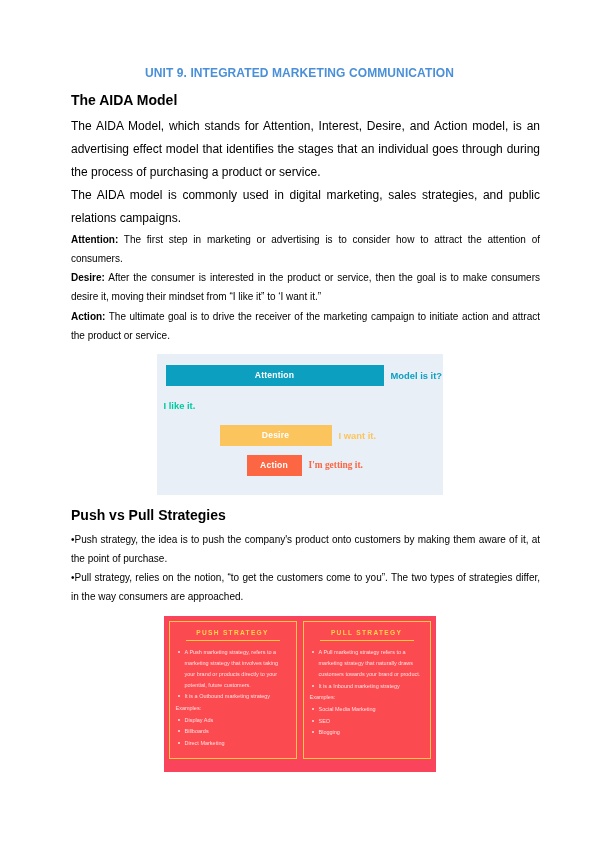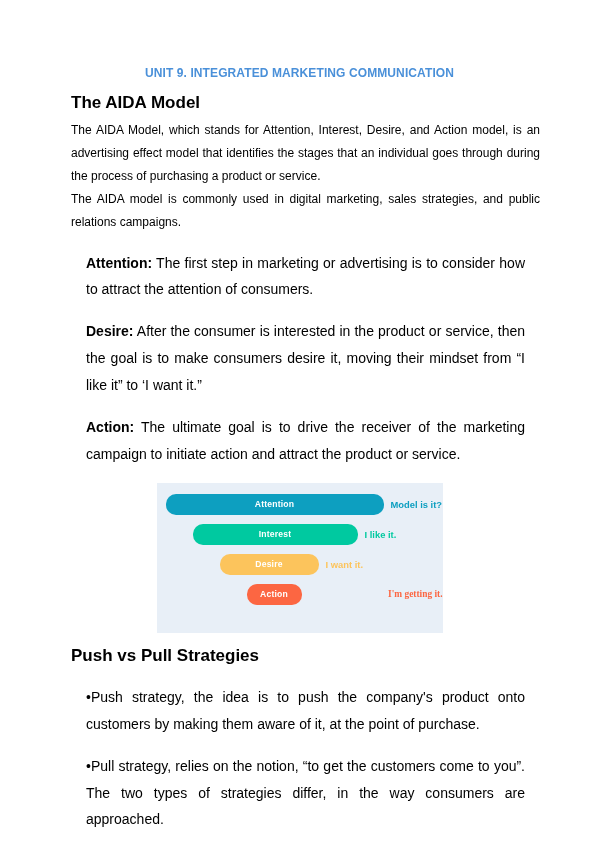--- a/index.html
+++ b/index.html
@@ -28,36 +28,36 @@
     font-weight: bold;
     color: #4a90d9;
     letter-spacing: 0.1px;
   }
 
   
   .content {
     padding: 0 59px 0 71px;
   }
   .sub-head {
-    font-size: 17px;
+    font-size: 14px;
     font-weight: bold;
     margin: 10px 0 3px 0;
     line-height: 1.55;
   }
   p.body {
     font-size: 12px;
     line-height: 1.92;
     margin: 0;
     text-align: justify;
     text-justify: inter-word;
   }
   .bullet-line {
-    font-size: 14px;
+    font-size: 10px;
     line-height: 1.92;
-    margin: 15px;
+    margin: 0;
     text-align: justify;
   }
   .bullet-line .lbl { font-weight: bold; }
 
   
   .aida-wrap {
     margin: 9px 0 0 0;
     display: flex;
     justify-content: center;
   }
@@ -65,43 +65,42 @@
     width: 286px;
     background: #e8eff7;
     padding: 9px 0 10px 0;
   }
   .aida-row {
     display: flex;
     align-items: center;
     height: 25px;
     margin-bottom: 5px;
   }
-  .aida-row:last-child { margin-bottom: 16px; justify-content: space-between; }
+  .aida-row:last-child { margin-bottom: 7px; }
   .bar {
     height: 21px;
     display: flex;
     align-items: center;
     justify-content: center;
     color: #ffffff;
     font-size: 8.6px;
     font-weight: bold;
     letter-spacing: 0.2px;
-    border-radius: 10px;
   }
   .bar-label {
     font-size: 9.4px;
     font-weight: bold;
     margin-left: 7px;
     white-space: nowrap;
   }
   .r-attention .bar { width: 218px; margin-left: 9px; background: #0d9fc0; }
   .r-attention .bar-label { color: #0d9fc0; }
   .r-interest  .bar { width: 165px; margin-left: 36px; background: #00c9a0; }
   .r-interest  .bar-label { color: #00c9a0; }
-  .r-desire    .bar { width: 99px; margin-left: 63px; background: #fcc45c; }
+  .r-desire    .bar { width: 112px; margin-left: 63px; background: #fcc45c; }
   .r-desire    .bar-label { color: #fcc45c; }
   .r-action    .bar { width: 55px;  margin-left: 90px; background: #fc6642; }
   .r-action    .bar-label { color: #fc6642; font-family: Liberation Serif, serif; }
 
   
   .pp-wrap {
     margin: 10px 0 0 0;
     display: flex;
     justify-content: center;
   }
@@ -180,21 +179,20 @@
 
   <div class="aida-wrap">
     <div class="aida">
 
       <div class="aida-row r-attention">
         <div class="bar">Attention</div>
         <div class="bar-label">Model is it?</div>
       </div>
 
       <div class="aida-row r-interest">
-        <div class="bar">Interest</div>
         <div class="bar-label">I like it.</div>
       </div>
 
       <div class="aida-row r-desire">
         <div class="bar">Desire</div>
         <div class="bar-label">I want it.</div>
       </div>
 
       <div class="aida-row r-action">
         <div class="bar">Action</div>

